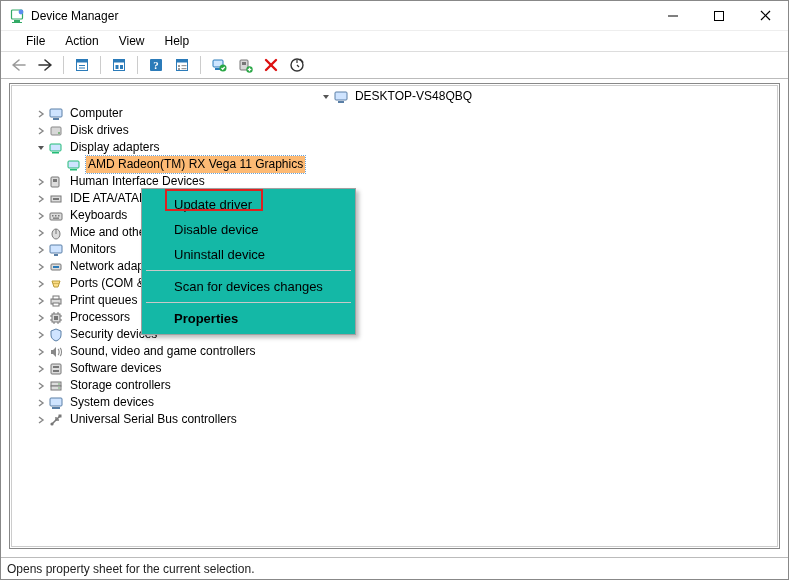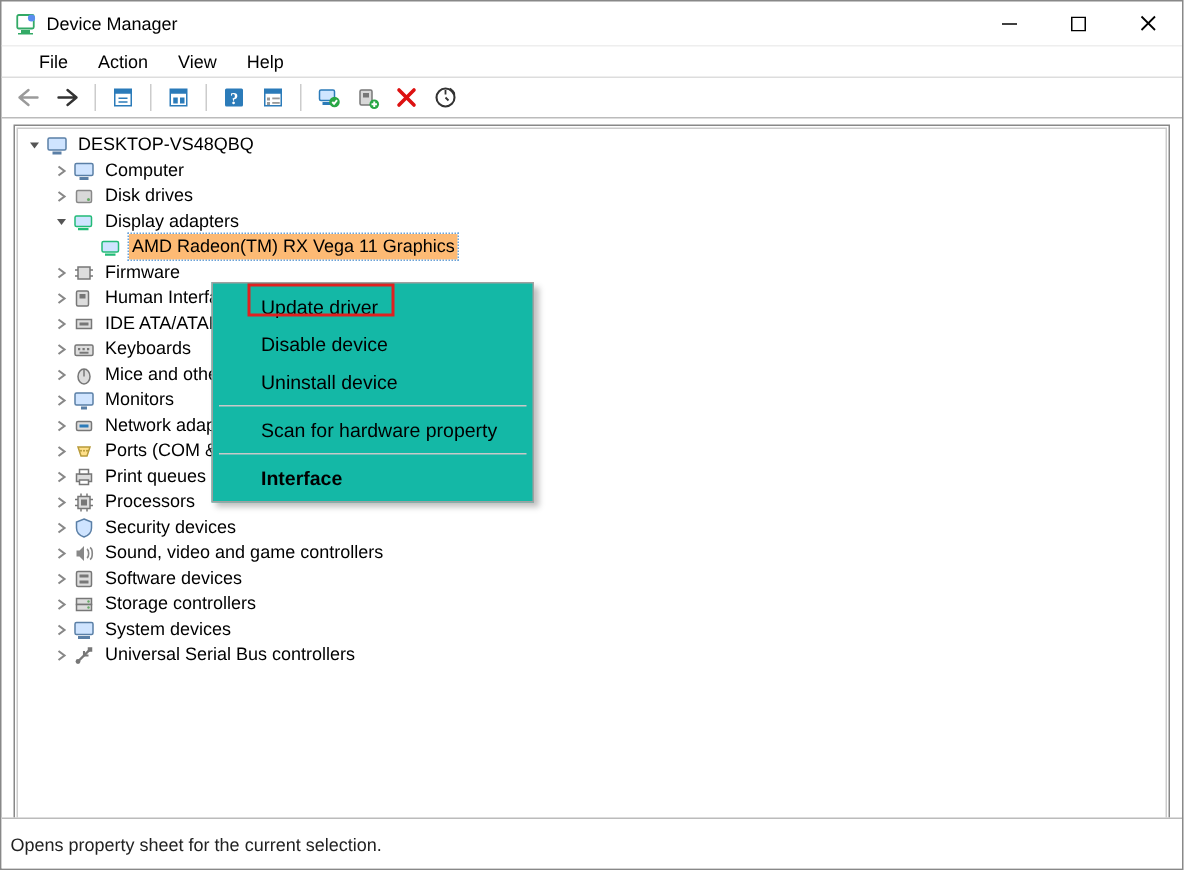--- a/index.html
+++ b/index.html
@@ -91,21 +91,21 @@
     width: 16px; height: 16px; margin-right: 4px;
     display:inline-flex; align-items:center; justify-content:center;
     flex: none;
   }
   .label { padding: 0 2px; }
   .sel .label {
     background: #fdba74;
     outline: 1px dotted #6aa2d8;
   }
   
-  .d0 { padding-left: 4px; }
+  .d0 { padding-left: 4px; justify-content: center; }
   .d1 { padding-left: 22px; }
   .d2 { padding-left: 40px; }
   
   .ctxmenu {
     position: absolute;
     background: #14b8a6;
     border: 1px solid #a0a0a0;
     box-shadow: 3px 3px 4px rgba(0,0,0,.25);
     padding: 3px 2px;
     font-size: 13px;
@@ -116,21 +116,21 @@
     white-space: nowrap;
   }
   .ctxitem.bold { font-weight: 700; }
   .ctxsep { height:1px; background:#c8c8c8; margin: 3px 2px; }
   .ctx-highlight-box {
     position:absolute; border:2px solid #e02020; pointer-events:none;
   }
   
   .statusbar {
     position: absolute; left: 0; right: 0; bottom: 0;
-    height: 34px;
+    height: 22px;
     border-top: 1px solid #bbb;
     display: flex; align-items: center;
     padding-left: 6px;
     font-size: 12px;
     color: #222;
     background: #fff;
   }
   .muted { color:#888; }
 </style>
 </head>
@@ -321,37 +321,20 @@
       <span class="chev"></span>
       <span class="icn">
           <svg width="16" height="16" viewBox="0 0 16 16">
             <rect x="2" y="4" width="11" height="7" rx="1" fill="#cfe4ff" stroke="#2b7"></rect>
             <rect x="4" y="12" width="7" height="1.5" fill="#2b7"></rect>
           </svg>
         </span>
       <span class="label">AMD Radeon(TM) RX Vega 11 Graphics</span>
     </div>
 
-    <div class="row d1">
-      <span class="chev">
-          <svg width="10" height="10">
-            <path d="M3 2 L7 5 L3 8" fill="none" stroke="#888" stroke-width="1.4"></path>
-          </svg>
-        </span>
-      <span class="icn">
-          <svg width="16" height="16" viewBox="0 0 16 16">
-            <rect x="4" y="4" width="8" height="8" fill="#ddd" stroke="#777"></rect>
-            <line x1="2" y1="6" x2="4" y2="6" stroke="#777"></line>
-            <line x1="2" y1="10" x2="4" y2="10" stroke="#777"></line>
-            <line x1="12" y1="6" x2="14" y2="6" stroke="#777"></line>
-            <line x1="12" y1="10" x2="14" y2="10" stroke="#777"></line>
-          </svg>
-        </span>
-      <span class="label">Firmware</span>
-    </div>
 
     <div class="row d1">
       <span class="chev">
           <svg width="10" height="10">
             <path d="M3 2 L7 5 L3 8" fill="none" stroke="#888" stroke-width="1.4"></path>
           </svg>
         </span>
       <span class="icn">
           <svg width="16" height="16" viewBox="0 0 16 16">
             <rect x="3" y="3" width="8" height="10" rx="1" fill="#ddd" stroke="#777"></rect>
@@ -592,20 +575,20 @@
 
   </div>
 </div>
 
 <div class="ctxmenu" style="left:140px; top:187px; width:215px;">
   <div class="ctx-highlight-box" style="left:23px; top:0px; width:98px; height:22px;"></div>
   <div class="ctxitem">Update driver</div>
   <div class="ctxitem">Disable device</div>
   <div class="ctxitem">Uninstall device</div>
   <div class="ctxsep"></div>
-  <div class="ctxitem">Scan for hardware property</div>
+  <div class="ctxitem">Scan for devices changes</div>
   <div class="ctxsep"></div>
-  <div class="ctxitem bold">Interface</div>
+  <div class="ctxitem bold">Properties</div>
 </div>
 
 <div class="statusbar">
   <span>Opens property sheet for the current selection.</span>
 </div>
 
 </body></html>

